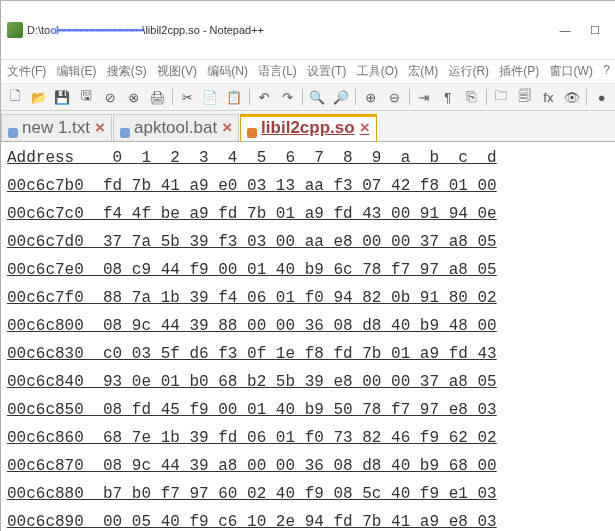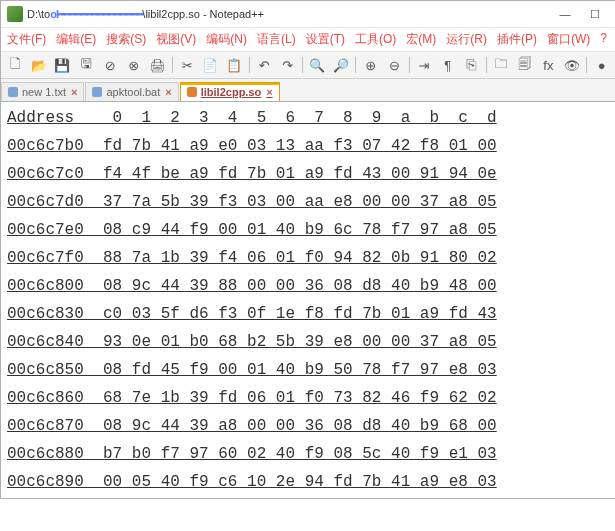--- a/index.html
+++ b/index.html
@@ -1,27 +1,27 @@
 <!DOCTYPE html>
 <html><head>
 <meta charset="utf-8">
 <style>
   body{margin:0;font-family:Tahoma,Verdana,sans-serif;font-size:11px;color:#333;background:#fff;width:615px;border:1px solid #b0b0b0;}
-  .titlebar{display:flex;align-items:center;height:26px;padding:0 6px;background:#fff;border-bottom:1px solid #e5e5e5;}
+  .titlebar{display:flex;align-items:center;height:26px;padding:16px 6px;background:#fff;border-bottom:1px solid #e5e5e5;}
   .titlebar .icon-np{width:16px;height:16px;background:linear-gradient(135deg,#6fa84f,#3e7d1f);border-radius:2px;margin-right:4px;}
   .titlebar .title{flex:1;white-space:nowrap;overflow:hidden;}
   .titlebar .scrib{display:inline-block;color:#5a78ff;font-weight:bold;letter-spacing:-1px;}
   .titlebar .tbtn{width:30px;height:20px;display:flex;align-items:center;justify-content:center;color:#444;}
-  .menubar{display:flex;gap:10px;padding:3px 6px;font-size:12px;color:#ef4444;border-bottom:1px solid #e5e5e5;flex-wrap:wrap;}
+  .menubar{display:flex;gap:10px;padding:3px 6px;font-size:12px;color:#737373;border-bottom:1px solid #e5e5e5;flex-wrap:wrap;justify-content:space-between;}
   .menubar span{white-space:nowrap;}
   .toolbar{display:flex;gap:1px;padding:2px 3px;background:#f4f4f4;border-bottom:1px solid #d0d0d0;align-items:center;}
   .toolbar .tb{width:22px;height:20px;display:flex;align-items:center;justify-content:center;font-size:13px;color:#555;border:1px solid transparent;}
   .toolbar .sep{width:1px;height:16px;background:#c0c0c0;margin:0 2px;}
   .tabbar{display:flex;background:#f4f4f4;border-bottom:1px solid #b0b0b0;padding-top:3px;}
-  .tab{display:flex;align-items:center;padding:3px 6px;font-size:11px;color:#666;background:#eee;border:1px solid #ccc;border-bottom:none;margin-right:1px;position:relative;}
+  .tab{display:flex;align-items:flex-end;padding:3px 6px;font-size:17px;color:#666;background:#eee;border:1px solid #ccc;border-bottom:none;margin-right:1px;position:relative;}
   .tab .dot{width:10px;height:10px;background:#7aa3d6;border-radius:2px;margin-right:4px;}
   .tab .x{margin-left:5px;color:#c06060;font-weight:bold;}
   .tab.active{background:#fff;color:#a04040;font-weight:bold;border-color:#e0a000;box-shadow:inset 0 2px 0 #f0b000;text-decoration:underline;}
   .tab.active .dot{background:#e08030;}
   .hex-area{font-family:"Courier New",monospace;font-size:16px;line-height:28px;padding:2px 6px;}
   .hex-row{white-space:pre;text-decoration:underline;}
   .hex-header{font-size:16px;}
 </style>
 </head>
 <body>

